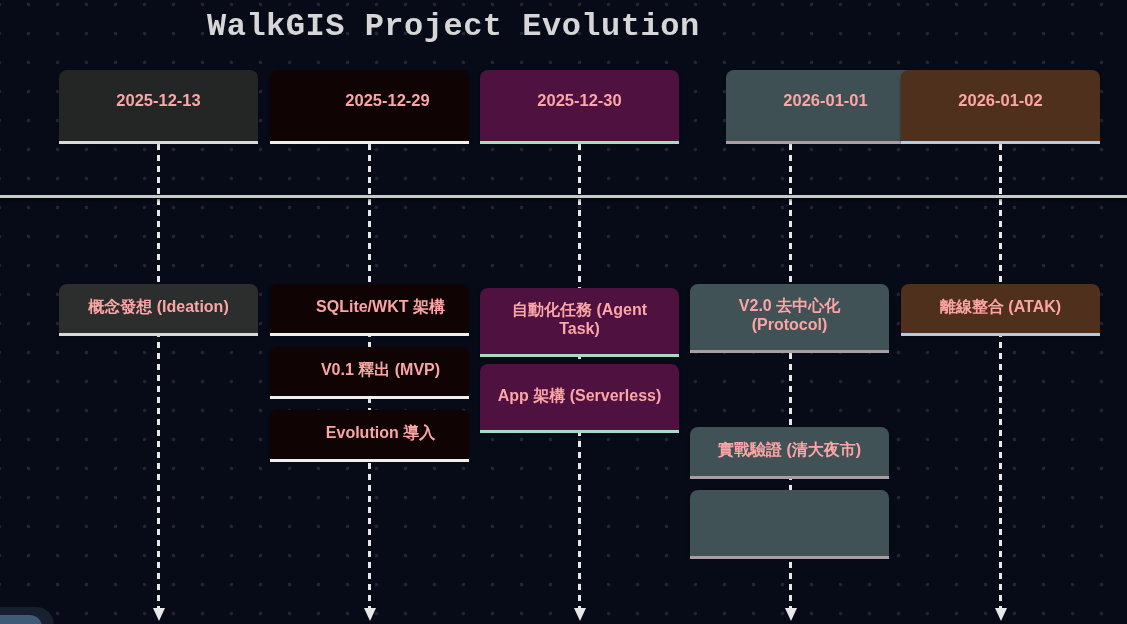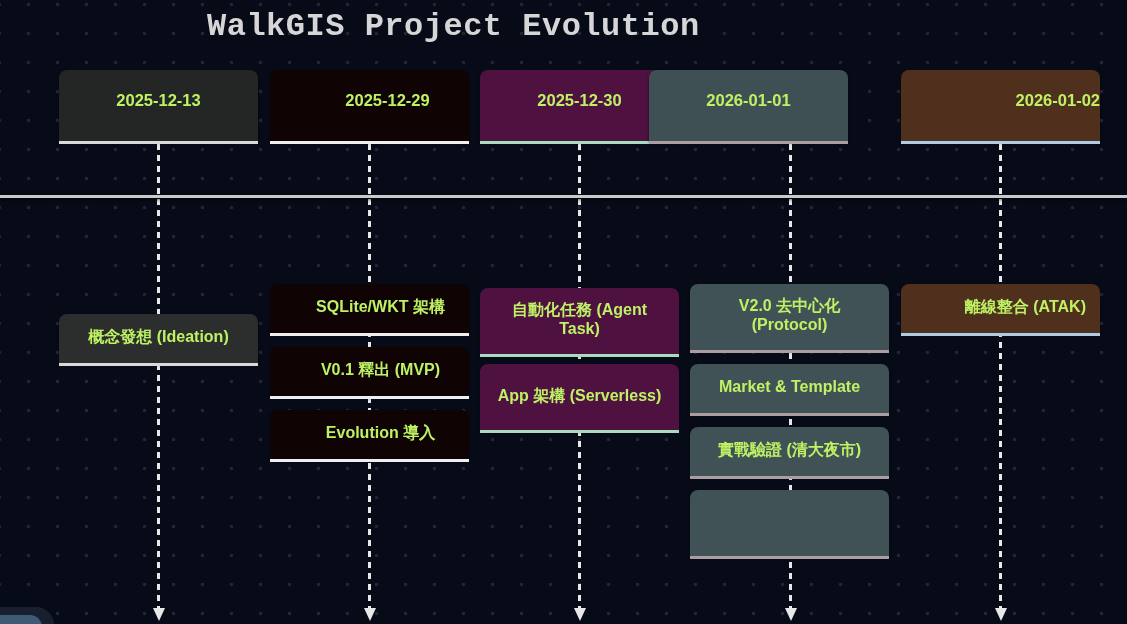--- a/index.html
+++ b/index.html
@@ -32,39 +32,39 @@
   }
   .arrowhead {
     position: absolute; top: 608px; width: 0; height: 0;
     border-left: 6px solid transparent; border-right: 6px solid transparent;
     border-top: 13px solid #e8e8e8; z-index: 1;
   }
   .box {
     position: absolute; width: 199px;
     border-radius: 8px 8px 0 0;
     display: flex; justify-content: center;
-    color: #bef264; font-weight: 700; text-align: center;
+    color: #fca5a5; font-weight: 700; text-align: center;
     z-index: 3; box-shadow: 0 2px 3px rgba(0,0,0,0.5);
     word-break: keep-all; line-height: 1.18;
   }
   .hdr { top: 70px; height: 71px; font-size: 16.5px; align-items: flex-start; padding-top: 21px; }
   .task { font-size: 16px; align-items: center; padding: 2px 14px 4px 14px; }
   .one { height: 49px; }
   .two { height: 66px; }
   .bar {
     position: absolute; left: 0; bottom: -3px; width: 100%; height: 3px;
-  } .hdr.c0 { background: #232625; } .task.c0 { background: #2b2e2d; margin-top: 30px; }
+  } .hdr.c0 { background: #232625; } .task.c0 { background: #2b2e2d; }
   .c0 .bar { background: #d9d9d9; }
   .hdr.c1, .task.c1 { background: #0f0304; padding-left: 36px; }
   .c1 .bar { background: #efefef; }
   .hdr.c2, .task.c2 { background: #4e1140; }
   .c2 .bar { background: #a8dcc0; }
   .hdr.c3 { background: #3f5055; } .task.c3 { background: #415257; }
   .c3 .bar { background: #ab9da1; }
-  .hdr.c4, .task.c4 { background: #4f301c; justify-content: flex-end; }
+  .hdr.c4, .task.c4 { background: #4f301c; }
   .c4 .bar { background: #b0cce2; }
   
   .corner-widget {
     position: absolute; left: -14px; top: 607px; width: 68px; height: 30px;
     background: #18202f; border-radius: 0 18px 0 0; z-index: 4;
   }
   .corner-widget .inner {
     position: absolute; left: 0; top: 8px; width: 56px; height: 22px;
     background: #3e5a74; border-radius: 0 12px 0 0;
   }
@@ -94,21 +94,21 @@
       <span class="bar"></span>
   </div>
   <div class="box hdr c1" style="left:270px">
     <span>2025-12-29</span>
       <span class="bar"></span>
   </div>
   <div class="box hdr c2" style="left:480px">
     <span>2025-12-30</span>
       <span class="bar"></span>
   </div>
-  <div class="box hdr c3" style="left:649px">
+  <div class="box hdr c3" style="left:726px">
     <span>2026-01-01</span>
       <span class="bar"></span>
   </div>
   <div class="box hdr c4" style="left:901px">
     <span>2026-01-02</span>
       <span class="bar"></span>
   </div>
 
   <div class="box task c0 one" style="left:59px; top:284px">
     <span>概念發想 (Ideation)</span>
@@ -134,24 +134,20 @@
   </div>
   <div class="box task c2 two" style="left:480px; top:364px">
     <span>App 架構 (Serverless)</span>
       <span class="bar"></span>
   </div>
 
   <div class="box task c3 two" style="left:690px; top:284px">
     <span>V2.0 去中心化 (Protocol)</span>
       <span class="bar"></span>
   </div>
-  <div class="box task c3 one" style="left:690px; top:364px">
-    <span>Market &amp; Template</span>
-      <span class="bar"></span>
-  </div>
   <div class="box task c3 one" style="left:690px; top:427px">
     <span>實戰驗證 (清大夜市)</span>
       <span class="bar"></span>
   </div>
   <div class="box task c3 two" style="left:690px; top:490px">
       <span class="bar"></span>
   </div>
 
   <div class="box task c4 one" style="left:901px; top:284px">
     <span>離線整合 (ATAK)</span>

